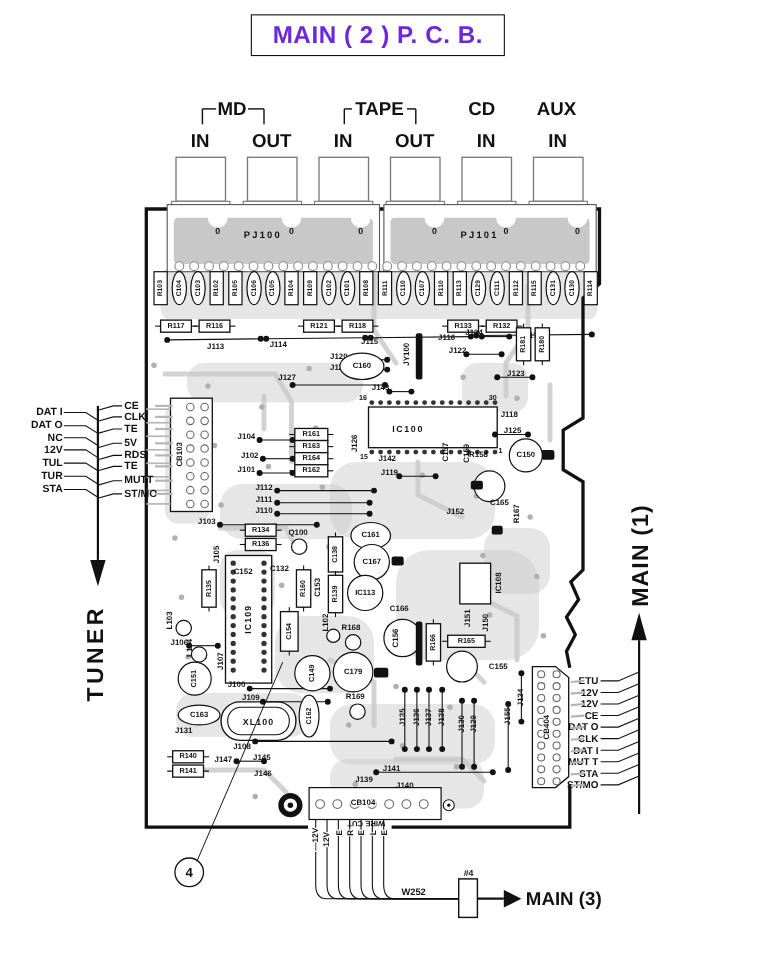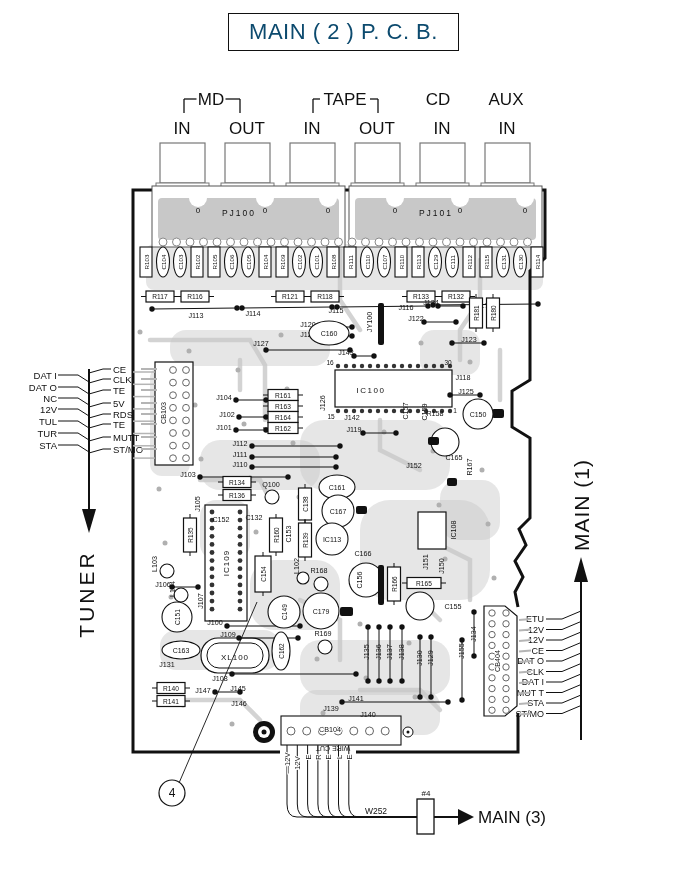--- a/index.html
+++ b/index.html
@@ -1,17 +1,17 @@
 <!DOCTYPE html>
 <html><head>
 <meta charset="utf-8">
 <style>
   html,body{margin:0;padding:0;background:#fff;}
   .stage{position:relative;width:699px;height:874px;background:#fff;overflow:hidden;
-         font-family:"Liberation Sans",sans-serif;color:#0c4a6e;}
+         font-family:"Liberation Sans",sans-serif;color:#6d28d9;font-weight:bold;}
   .stage svg{position:absolute;left:0;top:0;}
   svg text{font-family:"Liberation Sans",sans-serif;fill:#111;}
   .title-box{position:absolute;left:228px;top:13px;width:229px;height:36px;
              border:1.6px solid #111;text-align:center;line-height:36px;
              font-size:22px;letter-spacing:0.5px;background:#fff;}
 </style>
 </head>
 <body>
 
 <div class="stage">

